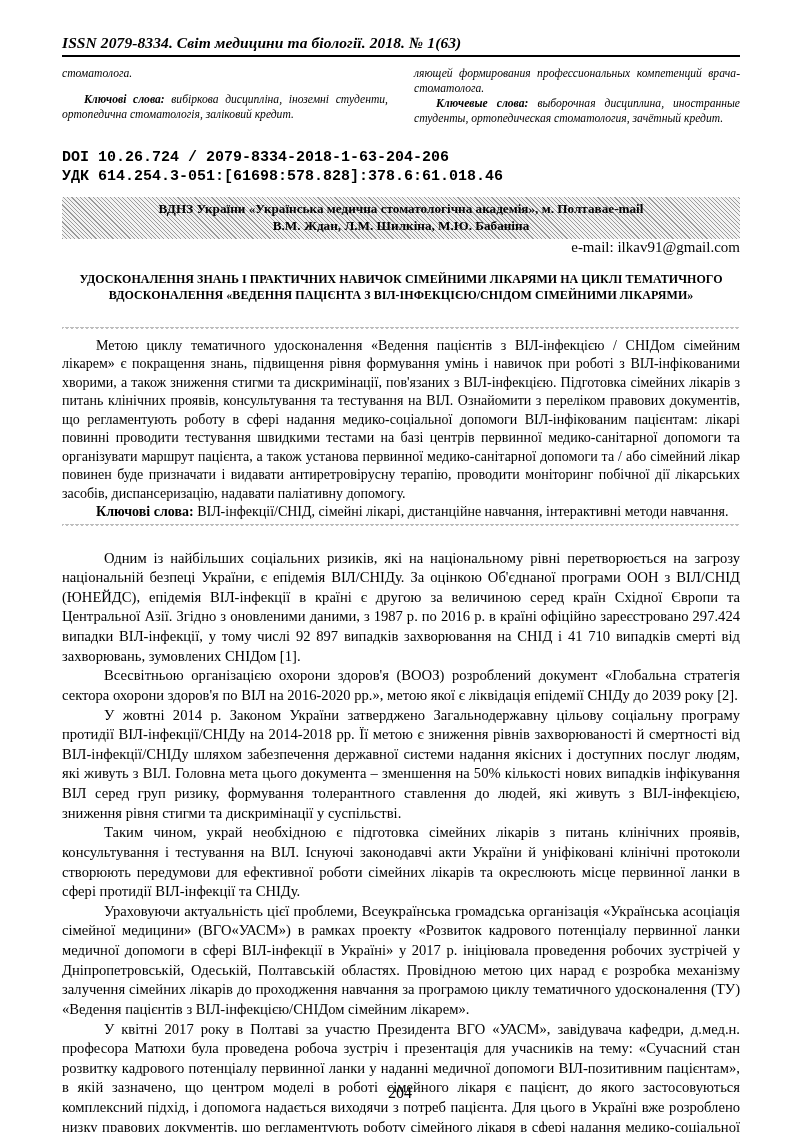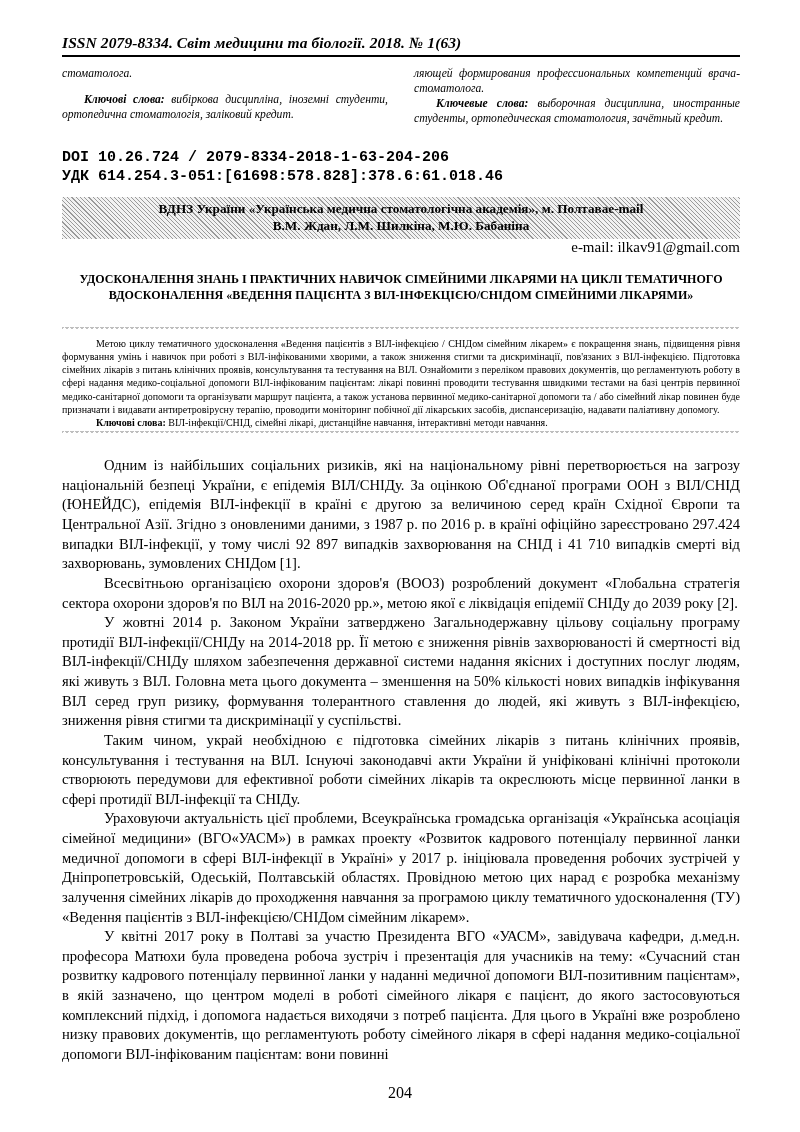--- a/index.html
+++ b/index.html
@@ -103,21 +103,21 @@
     font-size: 12px;
     line-height: 1.32;
     letter-spacing: .05px;
   }
 
   
   .abstract {
     margin-top: 14px;
     position: relative;
     padding: 9px 0 7px 0;
-    font-size: 10px;
+    font-size: 14px;
     line-height: 1.32;
   }
   .zigzag {
     height: 6px;
     width: 100%;
     background-color: transparent;
     background-image:
       linear-gradient(135deg, #b4b4b4 25%, transparent 25%),
       linear-gradient(225deg, #b4b4b4 25%, transparent 25%);
     background-size: 5px 6px;

